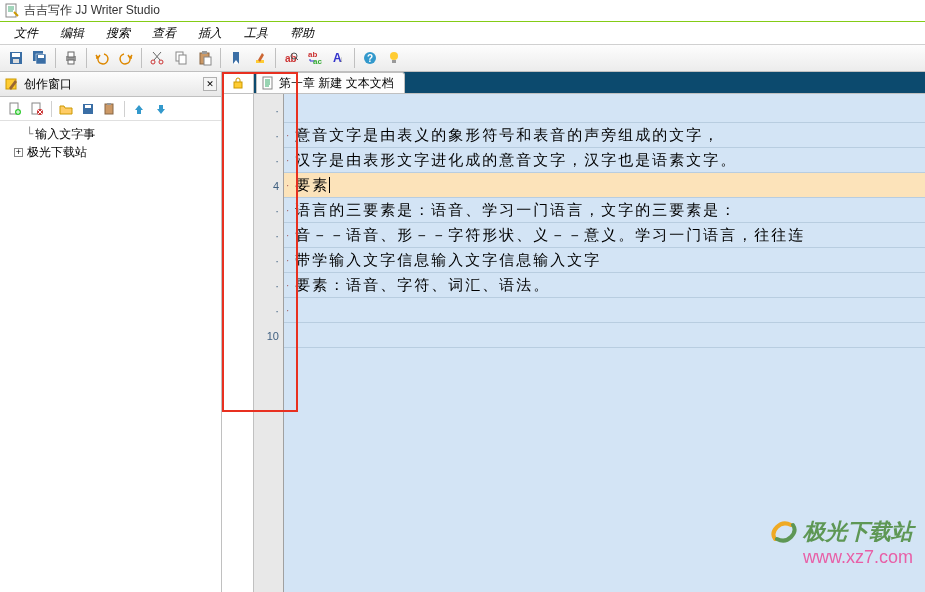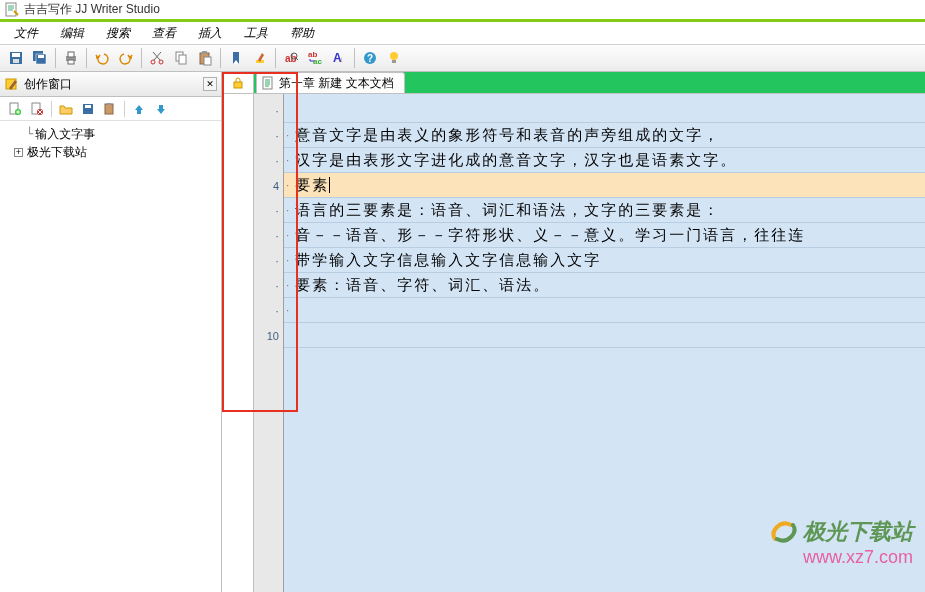--- a/index.html
+++ b/index.html
@@ -11,21 +11,21 @@
   height: 592px;
   overflow: hidden;
   position: relative;
 }
 .titlebar {
   height: 22px;
   background: #fff;
   display: flex;
   align-items: center;
   padding: 0 4px;
-  border-bottom: 3px solid #84cc16;
+  border-bottom: 1px solid #84cc16;
 }
 .titlebar .app-icon {
   width: 16px; height: 16px;
   margin-right: 4px;
   display: inline-flex;
   align-items: center;
   justify-content: center;
 }
 .titlebar .title { color: #333; font-size: 12px; }
 .menubar {
@@ -162,21 +162,21 @@
 .editor-area {
   flex: 1;
   display: flex;
   flex-direction: column;
 }
 .tab-bar {
   height: 22px;
   border-bottom: 1px solid #c0c0c0;
   display: flex;
   align-items: center;
-  background: #22c55e;
+  background: #0c4a6e;
 }
 .tab {
   height: 21px;
   padding: 0 10px 0 4px;
   border: 1px solid #c0c0c0;
   border-bottom: none;
   background: #fdfdfd;
   display: inline-flex;
   align-items: center;
   gap: 4px;
@@ -533,21 +533,21 @@
             <span class="bullet">·</span>
             <span>汉字是由表形文字进化成的意音文字，汉字也是语素文字。</span>
           </div>
         <div class="line active">
             <span class="bullet">·</span>
             <span>要素</span>
             <span class="cursor"></span>
           </div>
         <div class="line">
             <span class="bullet">·</span>
-            <span>语言的三要素是：语音、词汇和语法，文字的三要素是：</span>
+            <span>语言的三要素是：语音、学习一门语言，文字的三要素是：</span>
           </div>
         <div class="line">
             <span class="bullet">·</span>
             <span>音－－语音、形－－字符形状、义－－意义。学习一门语言，往往连</span>
           </div>
         <div class="line">
             <span class="bullet">·</span>
             <span>带学输入文字信息输入文字信息输入文字</span>
           </div>
         <div class="line">

